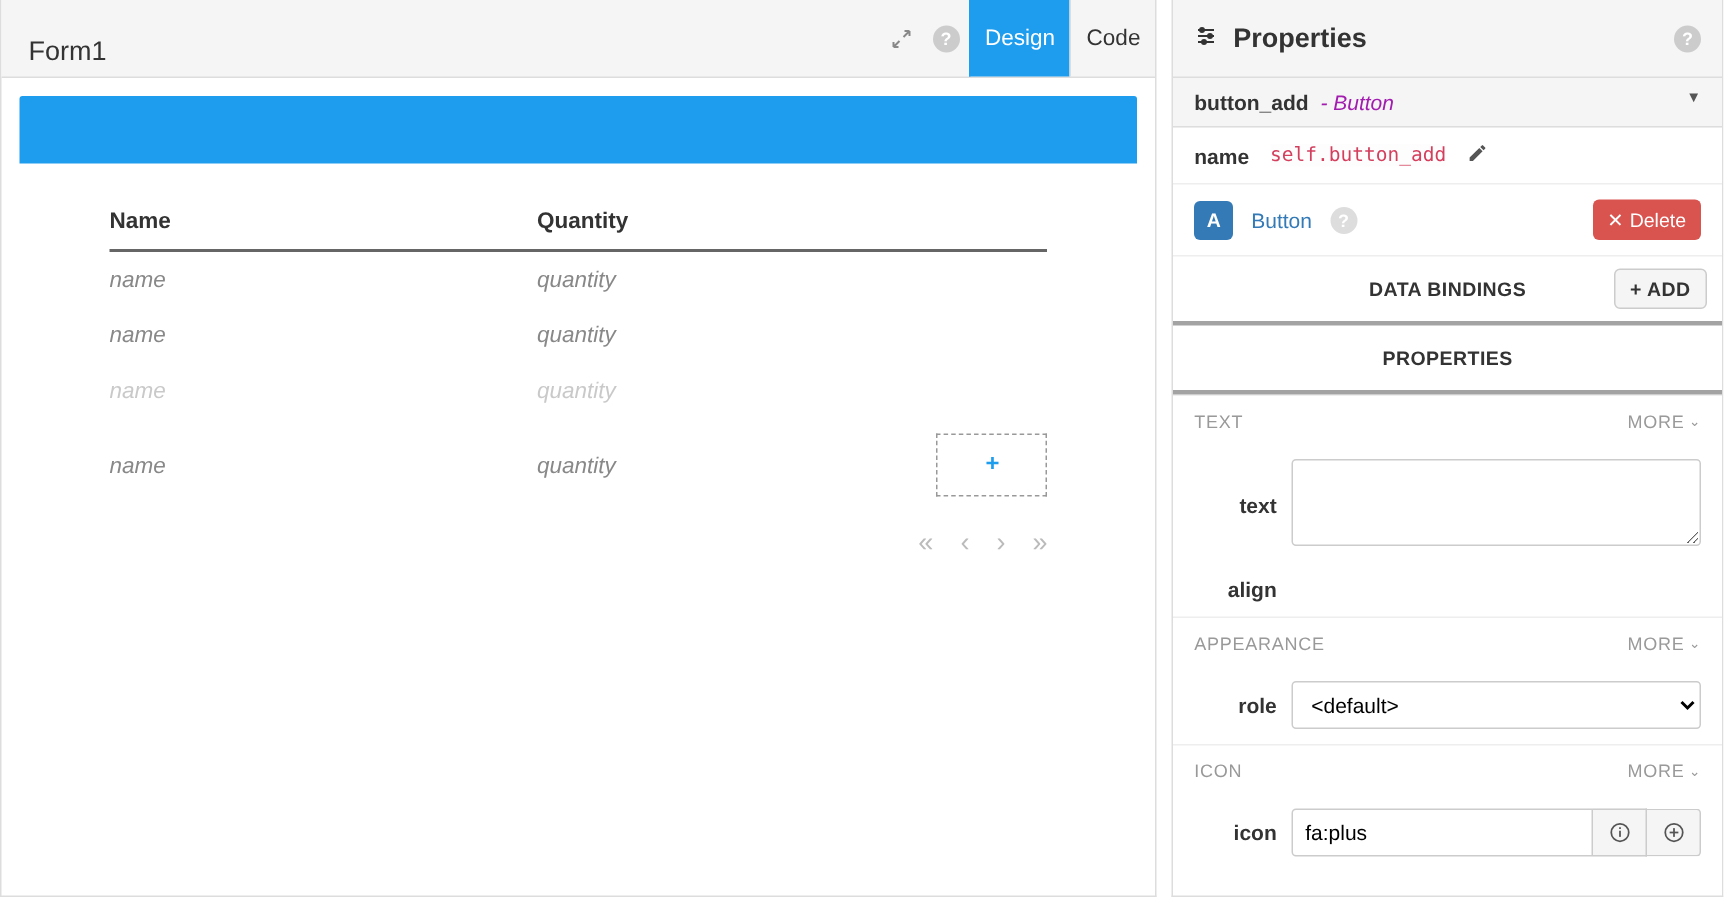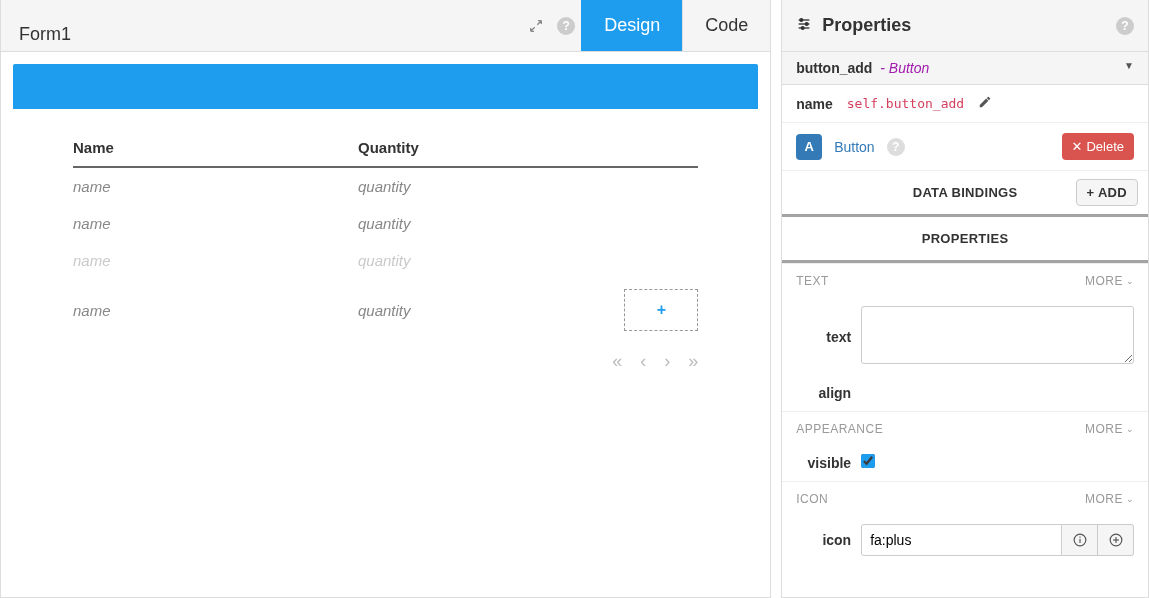--- a/index.html
+++ b/index.html
@@ -52,24 +52,24 @@
     cursor: pointer;
   }
   .expand-icon svg { width: 16px; height: 16px; }
   .help-circle {
     width: 18px; height: 18px; border-radius: 50%;
     background: #ccc; color: #fff;
     display: inline-flex; align-items: center; justify-content: center;
     font-size: 12px; font-weight: bold;
   }
   .tab {
-    padding: 0 22px;
-    display: flex;
-    align-items: center;
-    font-size: 18px;
+    padding: 0 10px;
+    display: flex;
+    align-items: center;
+    font-size: 15px;
     cursor: pointer;
     border-left: 1px solid #ddd;
   }
   .tab.active {
     background: #1e9dee;
     color: #fff;
     border-left: 1px solid #1e9dee;
   }
   
   .canvas-area {
@@ -434,23 +434,25 @@
   </div>
 
   <div class="group-header">
     <span>APPEARANCE</span>
     <span class="more">
       <span>MORE</span>
       <span style="font-size:9px;">⌄</span>
     </span>
   </div>
   <div class="prop-row">
-    <div class="prop-label">visible</div>
+    <div class="prop-label">role</div>
     <div class="prop-control">
-      <input type="checkbox" class="visible-check" checked="" style="">
+      <select class="prop-input">
+        <option>&lt;default&gt;</option>
+      </select>
     </div>
   </div>
 
   <div class="group-header">
     <span>ICON</span>
     <span class="more">
       <span>MORE</span>
       <span style="font-size:9px;">⌄</span>
     </span>
   </div>

